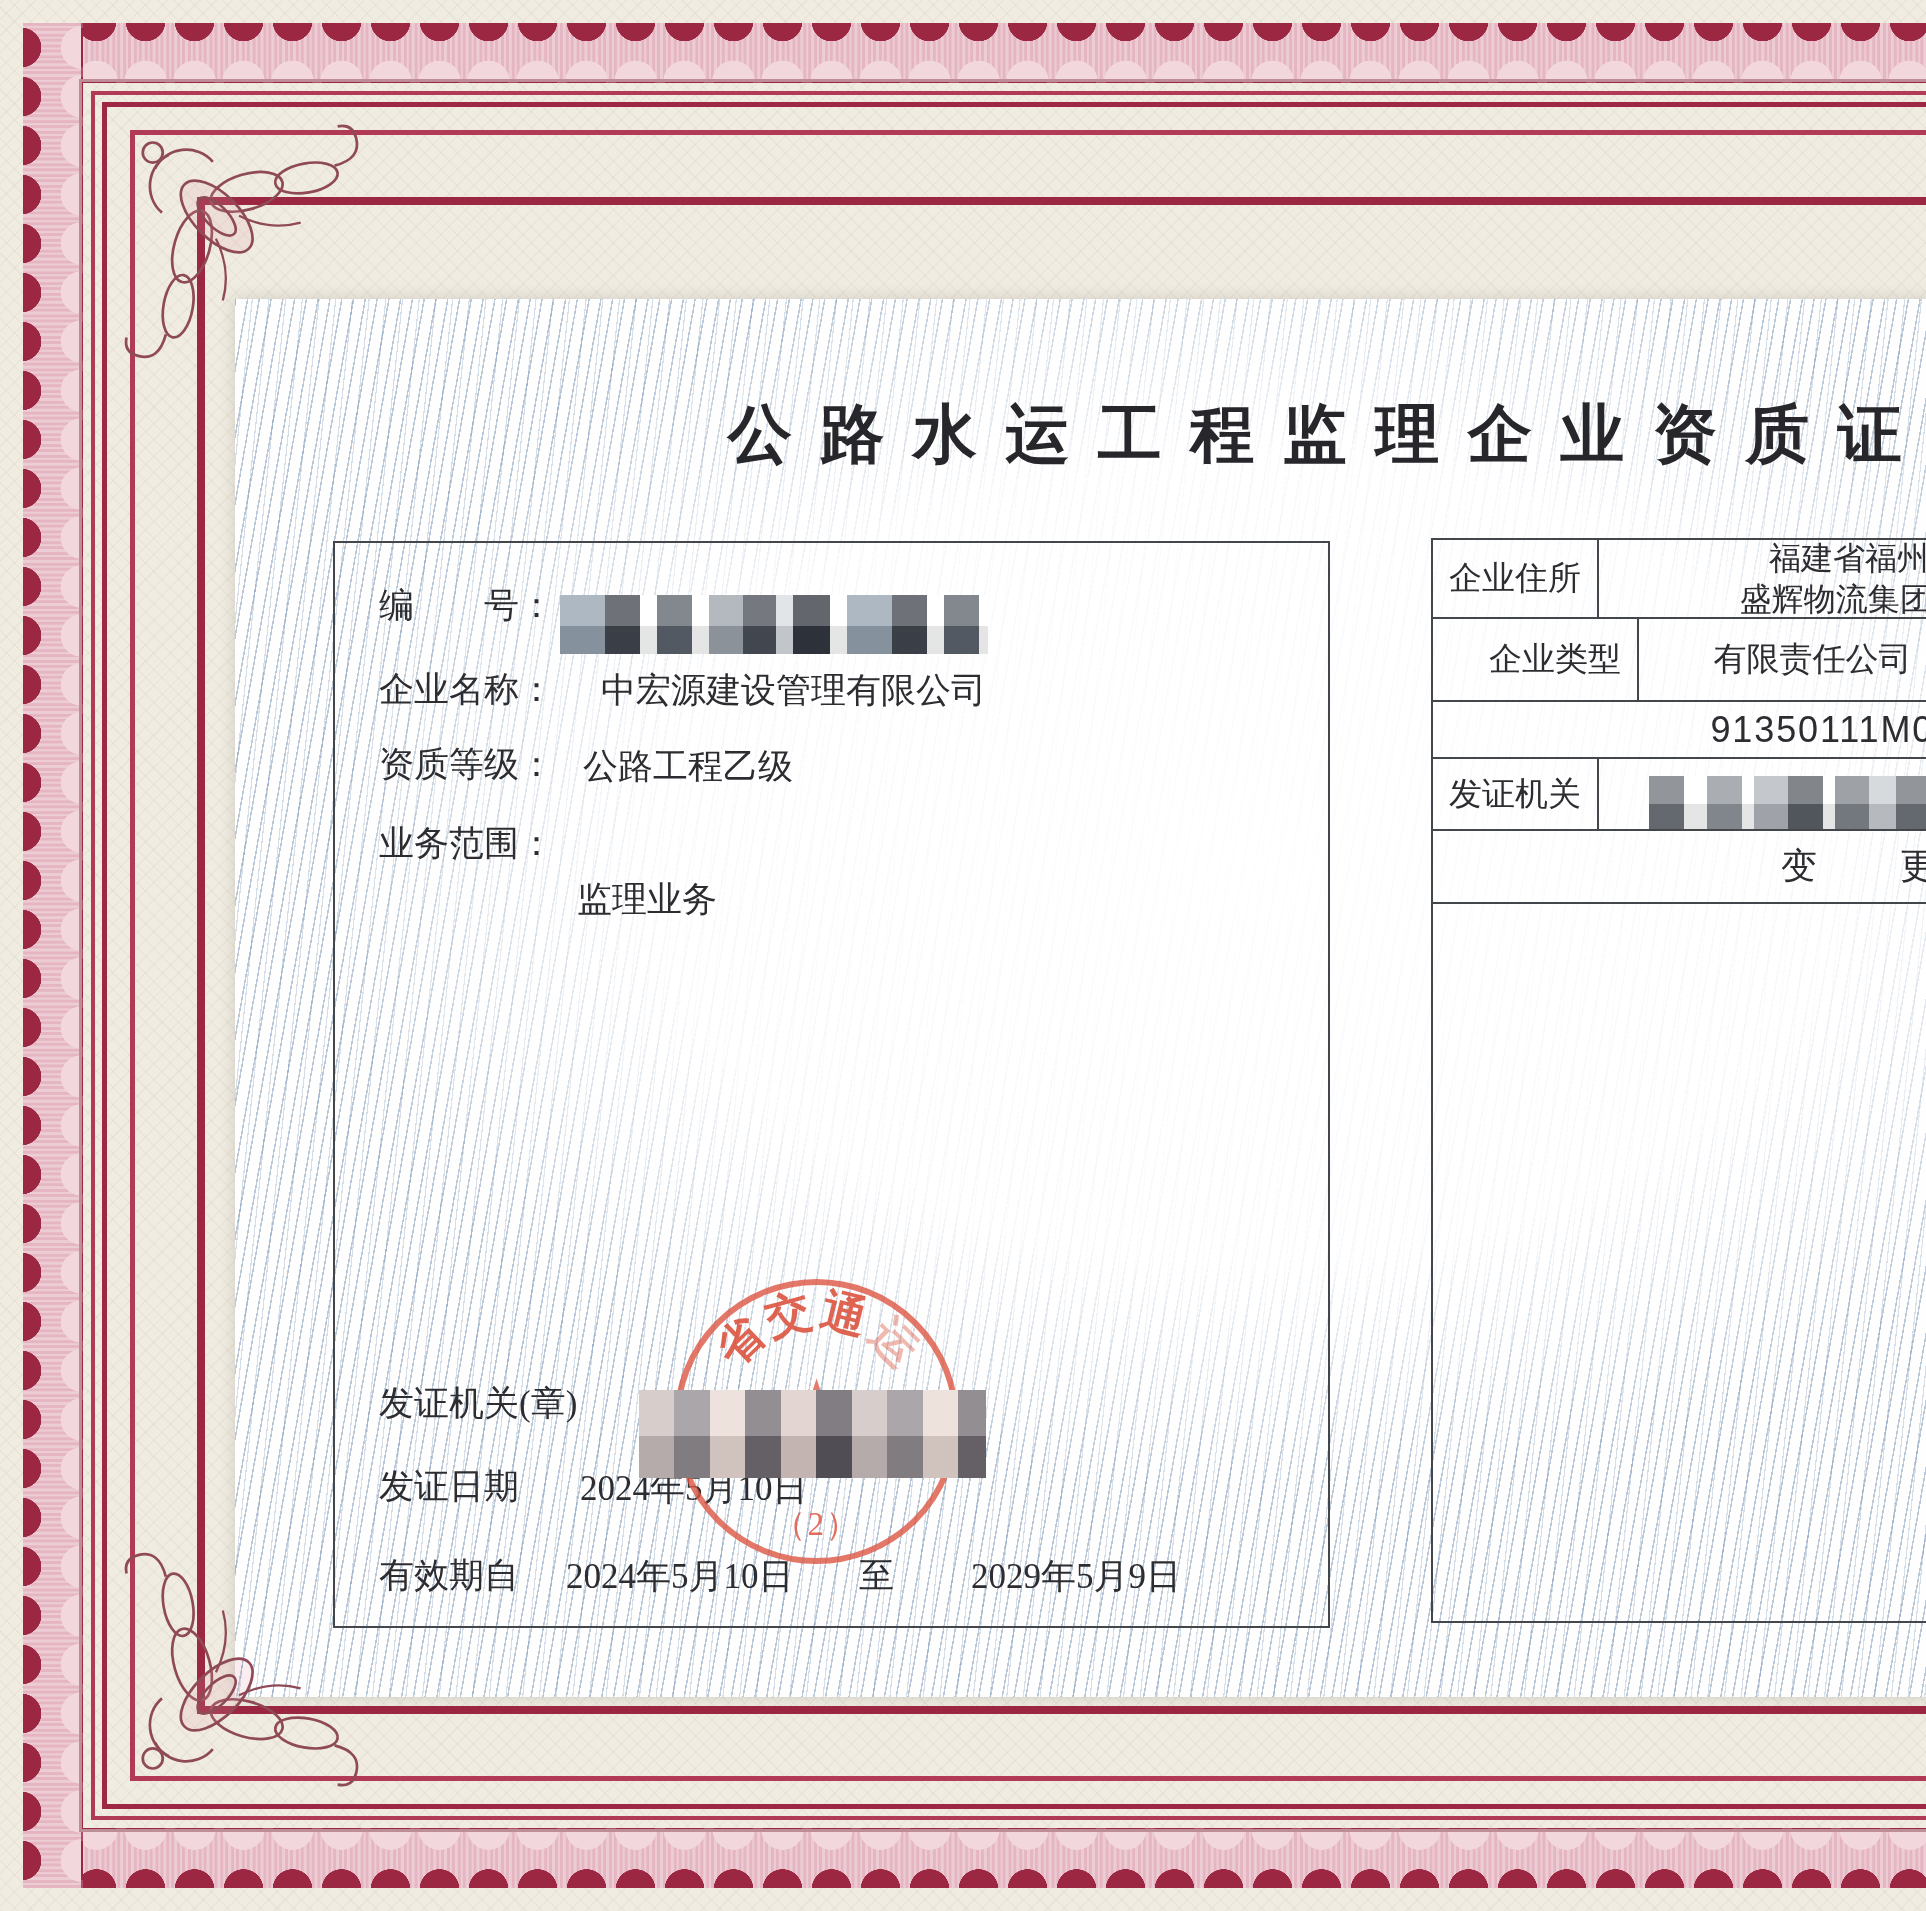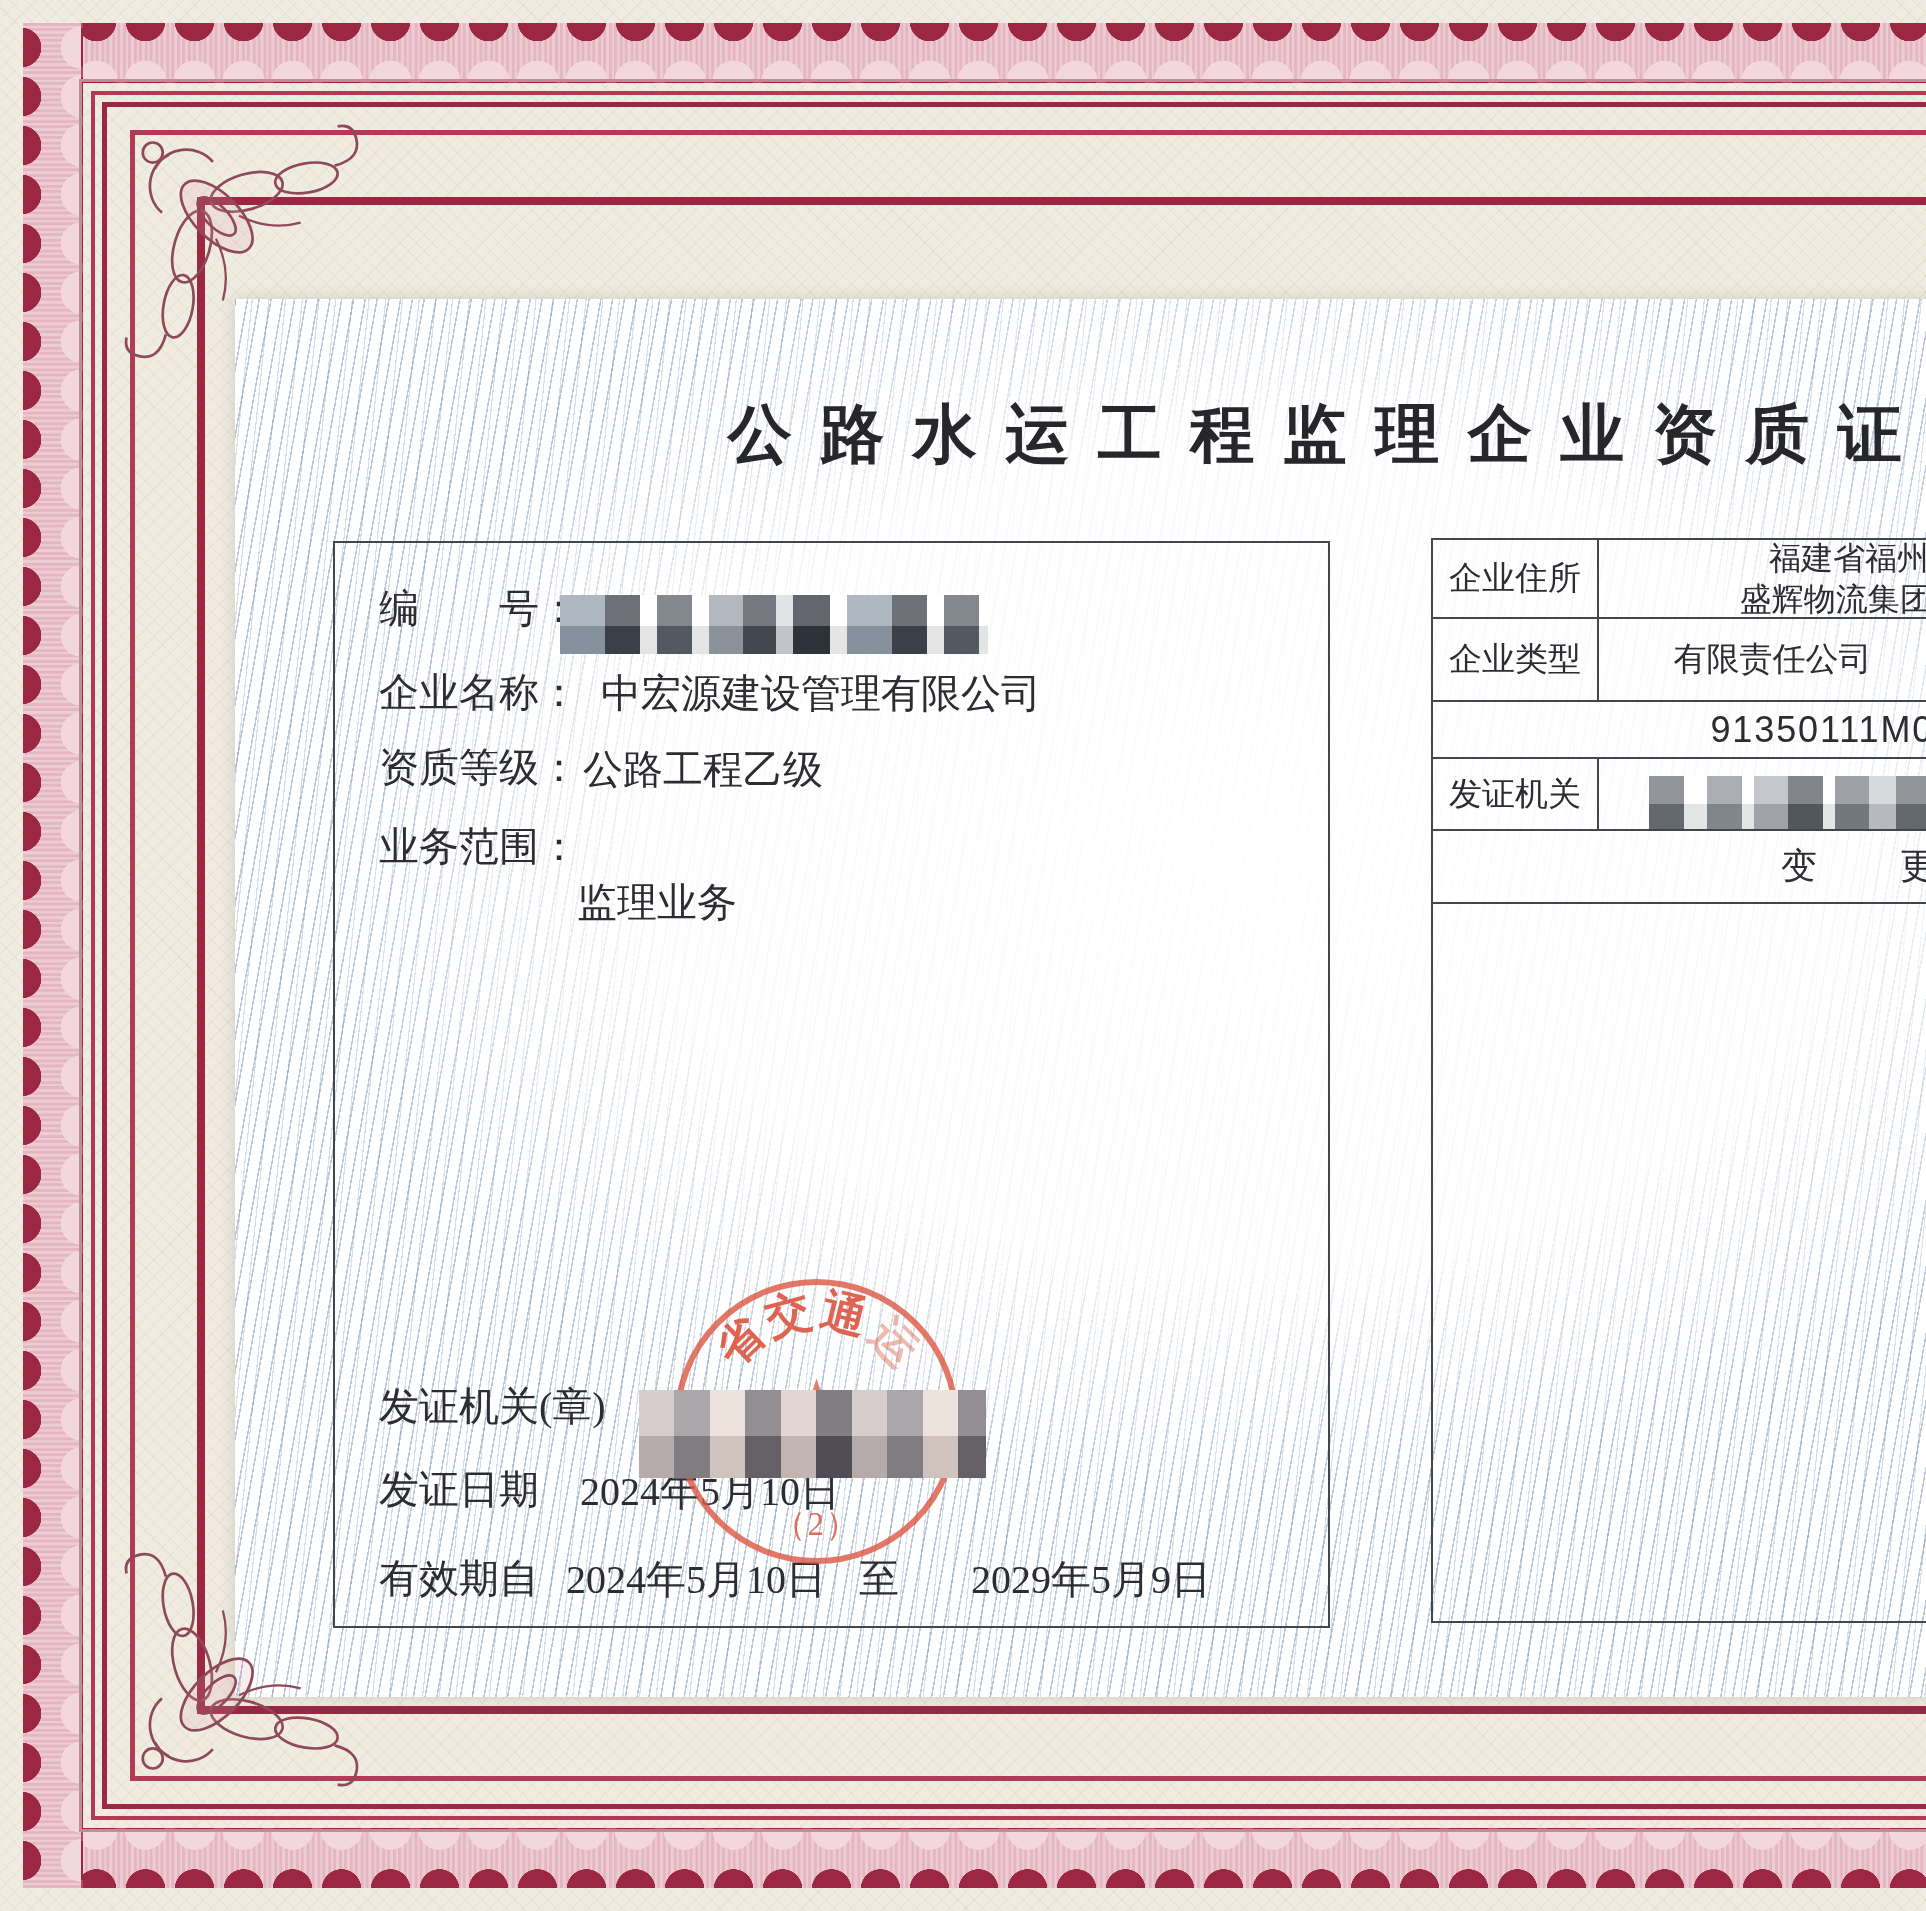--- a/index.html
+++ b/index.html
@@ -50,21 +50,21 @@
     background-color:#fefefe;
     background-image:
       radial-gradient(ellipse 1194px 809px at 45% 40%,rgba(255,255,255,.97) 0%,rgba(255,255,255,.88) 50%,rgba(255,255,255,0) 78%),
       repeating-linear-gradient(100deg,rgba(96,128,163,.42) 0 1.5px,rgba(0,0,0,0) 1.5px 11.6px),
       repeating-linear-gradient(96deg,rgba(110,140,175,.28) 0 1.2px,rgba(0,0,0,0) 1.2px 16.6px);
     box-shadow:0 0 15.4px rgba(60,60,60,.18);
     z-index:0;}
   .title{position:absolute;left:0;right:0;top:92px;margin:0;text-align:center;
     font-size:64px;font-weight:700;letter-spacing:28.5px;margin-right:-28.5px;color:#26262b;white-space:nowrap;}
   
-  .leftbox{position:absolute;left:98px;top:242px;width:993px;height:1083px;border:2.3px solid #43464b;font-size:40px;}
+  .leftbox{position:absolute;left:98px;top:242px;width:993px;height:1083px;border:2.3px solid #43464b;font-size:35px;}
   .leftbox .lbl,.leftbox .val{position:absolute;white-space:nowrap;line-height:1.18;}
   
   .table{position:absolute;left:1196px;top:239px;width:970px;height:1081px;border:2.7px solid #43464b;font-size:33px;display:flex;flex-direction:column;}
   .trow{display:flex;border-bottom:2.3px solid #43464b;align-items:stretch;flex:0 0 auto;}
   .trow:last-child{border-bottom:none;flex:1 1 auto;}
   .tcell{border-right:2.3px solid #43464b;display:flex;flex-direction:column;align-items:center;justify-content:center;text-align:center;}
   .tcell:last-child{border-right:none;}
   .addr{line-height:1.28;font-size:32px;}
   .code{font-family:"Liberation Sans","DejaVu Sans",sans-serif;font-size:36px;letter-spacing:1.9px;}
   .changehdr{letter-spacing:83px;margin-right:-83px;font-size:36px;}
@@ -167,21 +167,21 @@
     <div class="trow" style="height:77px;">
       <div class="tcell" style="width:164px;">
         <span>企业住所</span>
       </div>
       <div class="tcell addr" style="flex:1;">
         <span>福建省福州市晋安区前横路169号</span>
         <span>盛辉物流集团总部大楼05层10-13单元</span>
       </div>
     </div>
     <div class="trow" style="height:81px;">
-      <div class="tcell" style="width:164px;">
+      <div class="tcell" style="width:164px;padding-left:40px;">
         <span>企业类型</span>
       </div>
       <div class="tcell" style="width:347px;">
         <span>有限责任公司</span>
       </div>
 
     </div>
     <div class="trow" style="height:55px;">
       <div class="tcell code" style="flex:1;">
         <span>91350111M0001D9M98</span>

